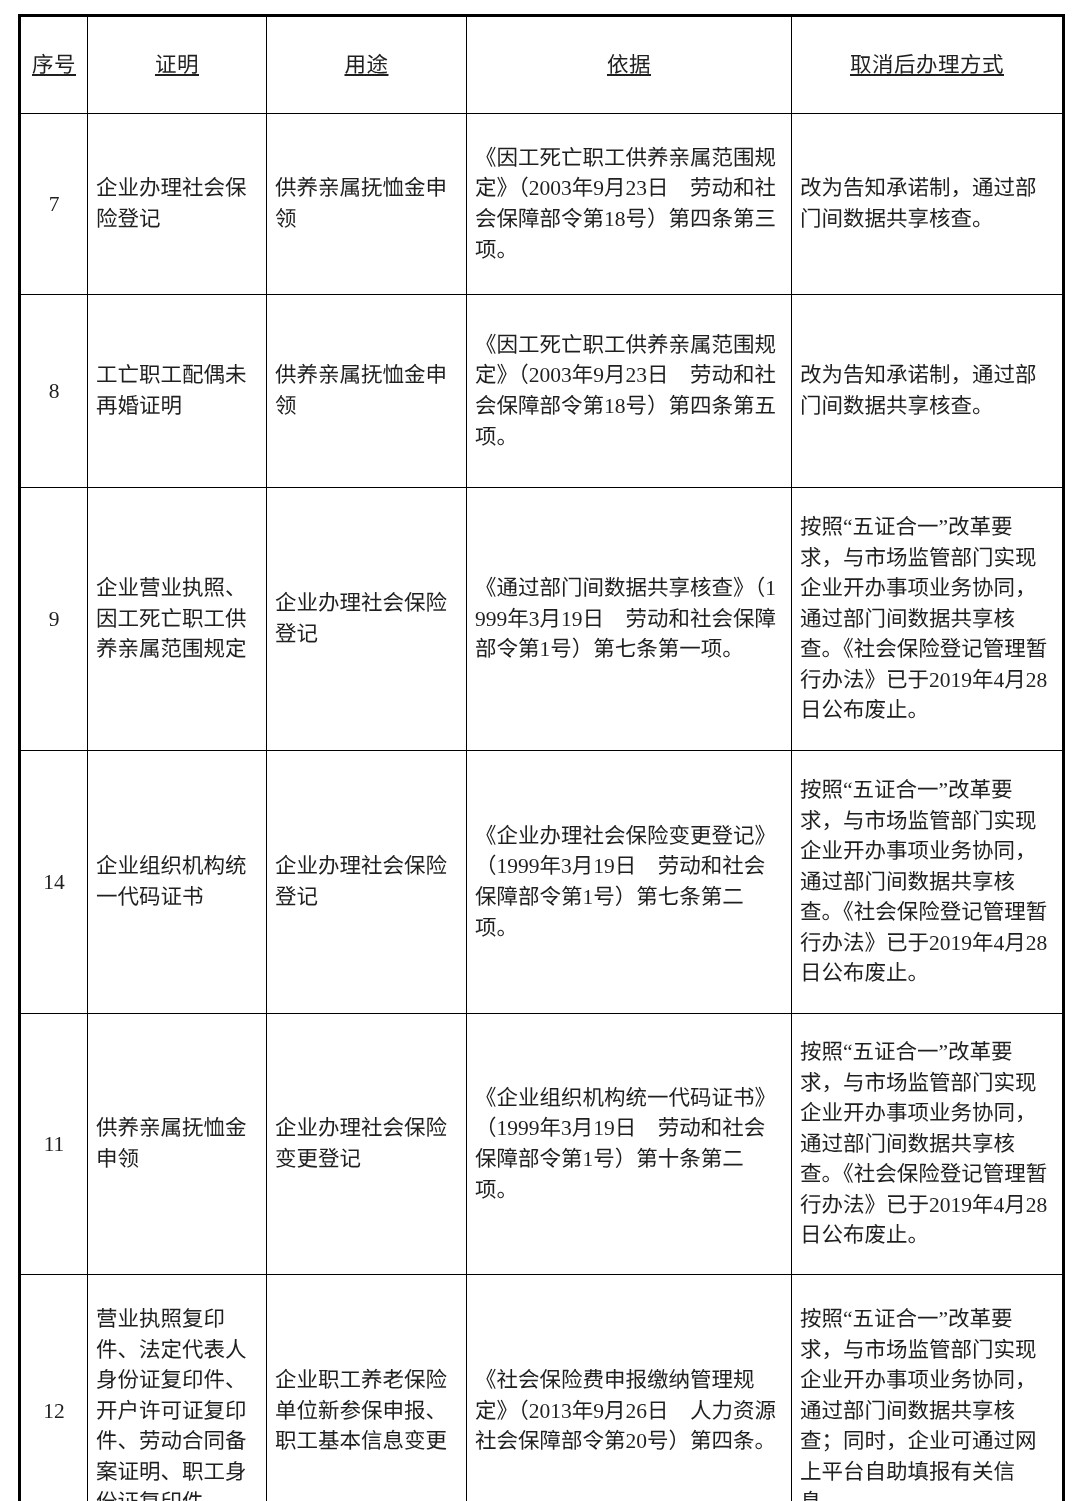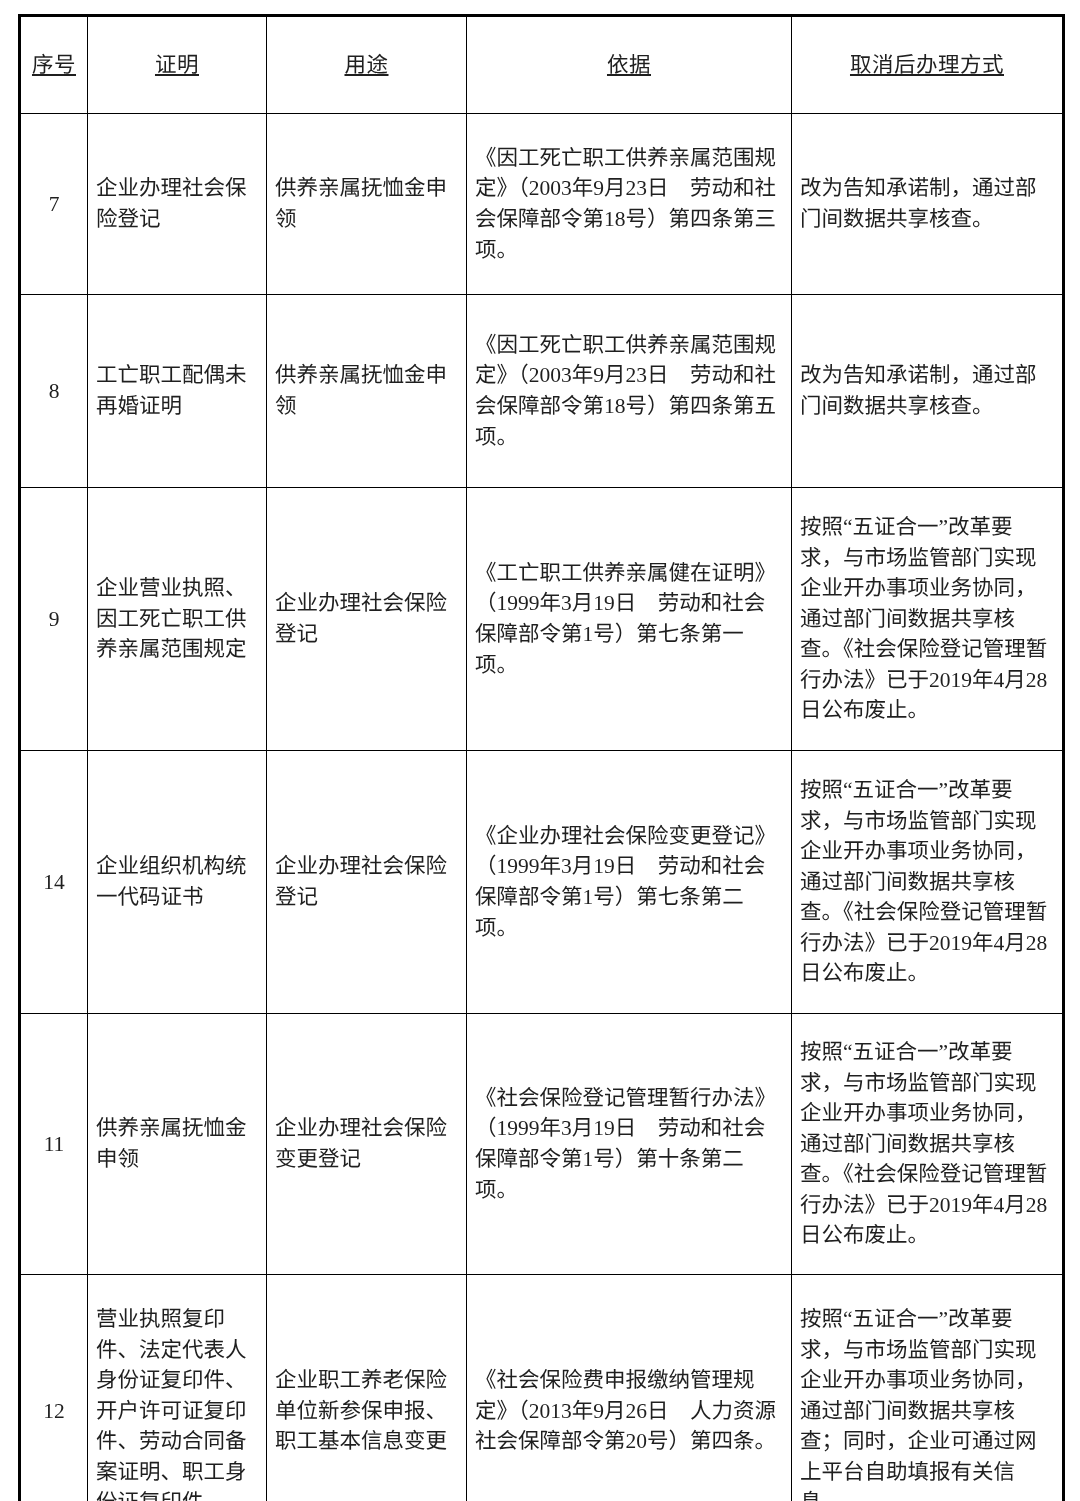--- a/index.html
+++ b/index.html
@@ -136,37 +136,37 @@
         <td class="cert">工亡职工配偶未再婚证明</td>
         <td class="use">供养亲属抚恤金申领</td>
         <td class="basis">《因工死亡职工供养亲属范围规定》（2003年9月23日　劳动和社会保障部令第18号）第四条第五项。</td>
         <td class="after">改为告知承诺制，通过部门间数据共享核查。</td>
       </tr>
 
       <tr class="r9">
         <td class="seq">9</td>
         <td class="cert">企业营业执照、因工死亡职工供养亲属范围规定</td>
         <td class="use">企业办理社会保险登记</td>
-        <td class="basis">《工亡职工供养亲属健在证明》（1999年3月19日　劳动和社会保障部令第1号）第七条第一项。</td>
+        <td class="basis">《通过部门间数据共享核查》（1999年3月19日　劳动和社会保障部令第1号）第七条第一项。</td>
         <td class="after">按照“五证合一”改革要求，与市场监管部门实现企业开办事项业务协同，通过部门间数据共享核查。《社会保险登记管理暂行办法》已于2019年4月28日公布废止。</td>
       </tr>
 
       <tr class="r10">
         <td class="seq">14</td>
         <td class="cert">企业组织机构统一代码证书</td>
         <td class="use">企业办理社会保险登记</td>
         <td class="basis">《企业办理社会保险变更登记》（1999年3月19日　劳动和社会保障部令第1号）第七条第二项。</td>
         <td class="after">按照“五证合一”改革要求，与市场监管部门实现企业开办事项业务协同，通过部门间数据共享核查。《社会保险登记管理暂行办法》已于2019年4月28日公布废止。</td>
       </tr>
 
       <tr class="r11">
         <td class="seq">11</td>
         <td class="cert">供养亲属抚恤金申领</td>
         <td class="use">企业办理社会保险变更登记</td>
-        <td class="basis">《社会保险登记管理暂行办法》（1999年3月19日　劳动和社会保障部令第1号）第十条第二项。</td>
+        <td class="basis">《企业组织机构统一代码证书》（1999年3月19日　劳动和社会保障部令第1号）第十条第二项。</td>
         <td class="after">按照“五证合一”改革要求，与市场监管部门实现企业开办事项业务协同，通过部门间数据共享核查。《社会保险登记管理暂行办法》已于2019年4月28日公布废止。</td>
       </tr>
 
       <tr class="r12">
         <td class="seq">12</td>
         <td class="cert">营业执照复印件、法定代表人身份证复印件、开户许可证复印件、劳动合同备案证明、职工身份证复印件</td>
         <td class="use">企业职工养老保险单位新参保申报、职工基本信息变更</td>
         <td class="basis">《社会保险费申报缴纳管理规定》（2013年9月26日　人力资源社会保障部令第20号）第四条。</td>
         <td class="after">按照“五证合一”改革要求，与市场监管部门实现企业开办事项业务协同，通过部门间数据共享核查；同时，企业可通过网上平台自助填报有关信息。</td>
       </tr>

